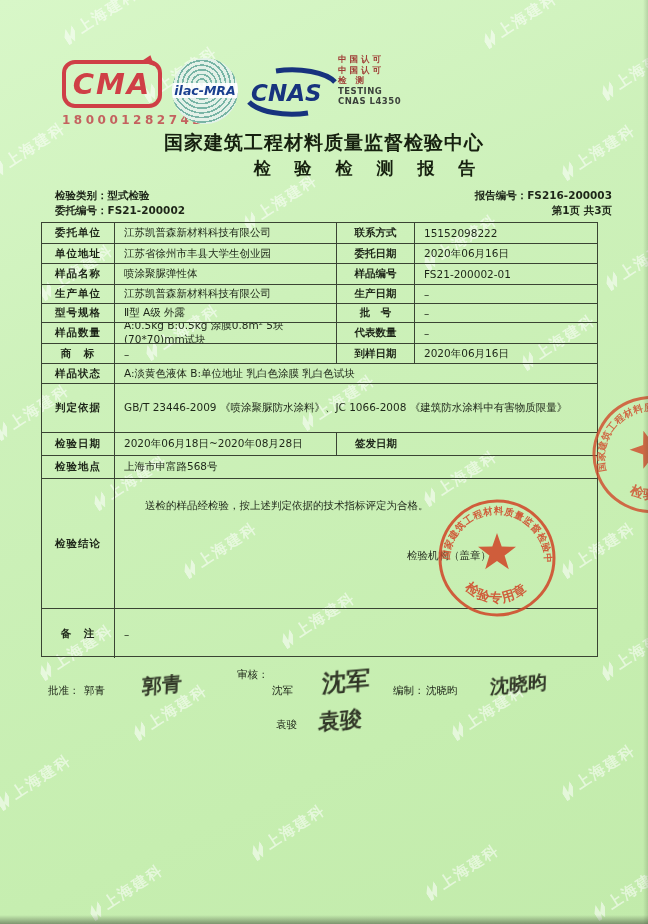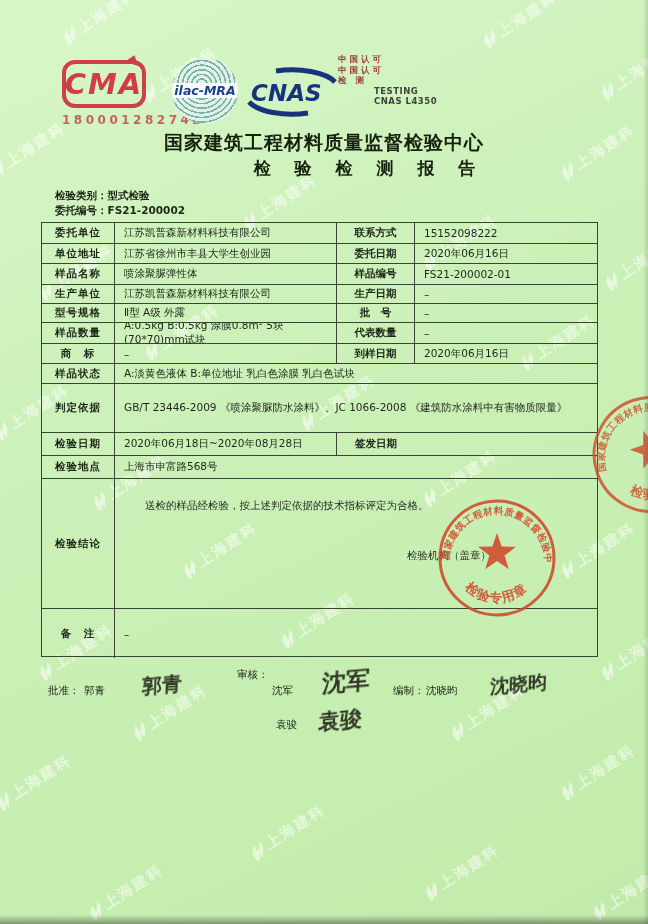--- a/index.html
+++ b/index.html
@@ -11,38 +11,38 @@
   
   .wm { position:absolute; display:flex; align-items:center; gap:4px;
         transform:rotate(-33deg); color:rgba(255,255,255,0.55);
         font-weight:bold; font-size:15px; letter-spacing:2px; white-space:nowrap;
         pointer-events:none; }
   .wm-logo { width:13px; height:16px; background:rgba(255,255,255,0.55);
         clip-path:polygon(0 100%,0 45%,45% 0,45% 55%,100% 0,100% 40%,55% 100%,42% 68%,28% 100%); }
   
   .logos { position:absolute; left:0; top:54px; width:648px; height:80px; }
   .cma-wrap { position:absolute; left:62px; top:6px; text-align:center; }
-  .cma-box { position:relative; width:84px; height:48px; border:4px solid #cf3f46;
+  .cma-box { position:relative; width:100px; height:48px; border:4px solid #cf3f46;
         border-radius:13px; display:flex; align-items:center; justify-content:center;
         color:#cf3f46; font-weight:800; font-size:29px; letter-spacing:2px;
         font-style:italic; box-sizing:border-box; }
   .cma-box::after { content:""; position:absolute; top:-9px; right:2px;
         border-left:7px solid transparent; border-right:7px solid transparent;
         border-bottom:9px solid #cf3f46; transform:rotate(18deg); }
   .cma-number { margin-top:5px; color:#c4625f; font-weight:700; font-size:12px; letter-spacing:3.5px; }
   .ilac-circle { position:absolute; left:172px; top:4px; width:66px; height:66px; border-radius:50%;
         background:repeating-radial-gradient(circle at 45% 40%, #79b5a6 0px, #79b5a6 1.6px, #e2f1e8 1.6px, #e2f1e8 4.6px);
         overflow:hidden; }
   .ilac-band { position:absolute; left:0; top:25px; width:100%; height:15px; background:rgba(255,255,255,0.92);
         display:flex; align-items:center; justify-content:center;
         color:#1a3f8f; font-weight:800; font-size:12.5px; font-style:italic; }
   .cnas-wrap { position:absolute; left:246px; top:12px; }
   .acc-lines { position:absolute; left:338px; top:0; font-size:8.5px; line-height:10.5px; font-weight:700; }
   .acc-red  { color:#a04038; letter-spacing:3px; }
-  .acc-dark { color:#3c423c; letter-spacing:0.5px;margin-left:36px; }
+  .acc-dark { color:#3c423c; letter-spacing:0.5px; }
   .doc-title { position:absolute; left:0; top:130px; width:648px; text-align:center;
         font-size:19px; font-weight:800; letter-spacing:1px; color:#16200f; }
   .doc-subtitle { position:absolute; left:0; top:157px; width:648px; text-align:center;
         font-size:17px; font-weight:800; letter-spacing:9px; color:#16200f;margin-left:45px; }
   
   .meta-left  { position:absolute; left:55px;  top:188px; font-size:10.5px; font-weight:700; line-height:15px; }
   .meta-right { position:absolute; right:36px; top:188px; font-size:10.5px; font-weight:700; line-height:15px; text-align:right; }
   
   .report-table { position:absolute; left:41px; top:222px; width:557px; height:435px;
         border:1px solid #3a4433; box-sizing:border-box; font-size:10.5px; }
@@ -219,20 +219,24 @@
     </div>
   </div>
 
   <div class="doc-title">国家建筑工程材料质量监督检验中心</div>
   <div class="doc-subtitle">检 验 检 测 报 告</div>
 
   <div class="meta-left">
     <div><span>检验类别：</span><span>型式检验</span></div>
     <div><span>委托编号：</span><span>FS21-200002</span></div>
   </div>
+  <div class="meta-right">
+    <div><span>报告编号：</span><span>FS216-200003</span></div>
+    <div>第1页 共3页</div>
+  </div>
 
   <div class="report-table">
     <div class="tr" style="height:21px">
       <div class="td lbl">委托单位</div>
       <div class="td val1">江苏凯普森新材料科技有限公司</div>
       <div class="td lbl2">联系方式</div>
       <div class="td val2">15152098222</div>
     </div>
     <div class="tr" style="height:20px">
       <div class="td lbl">单位地址</div>

